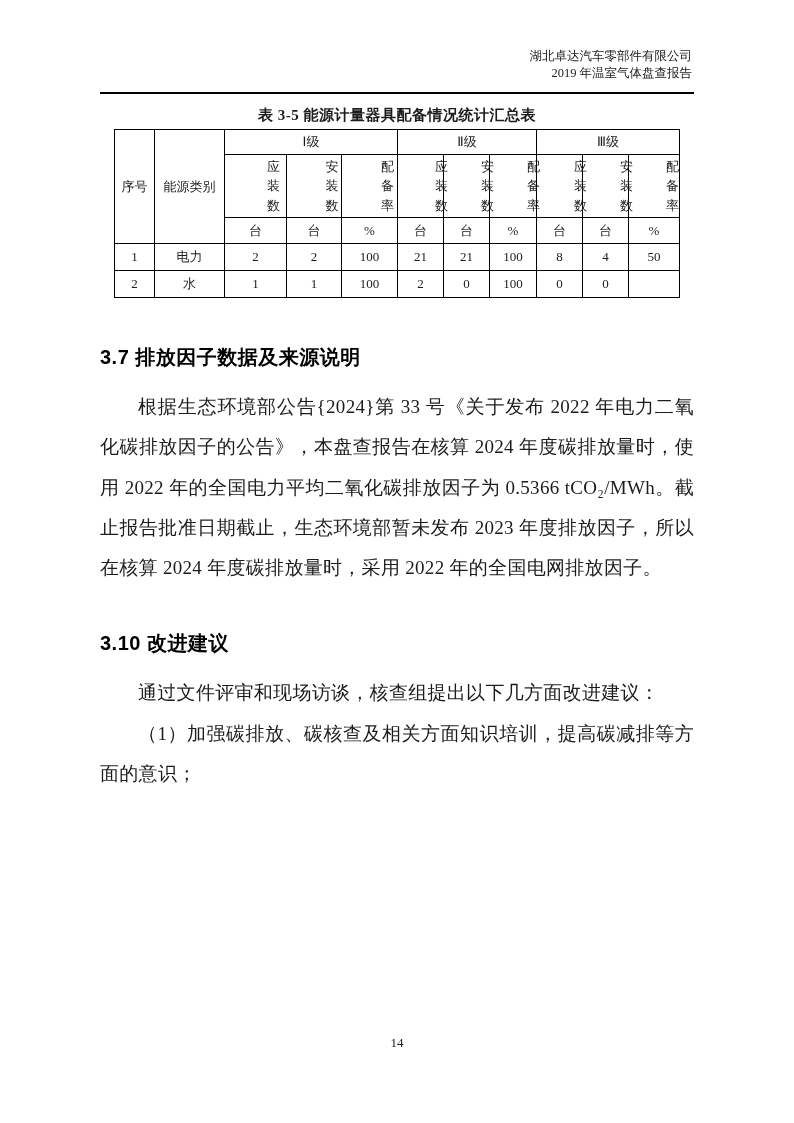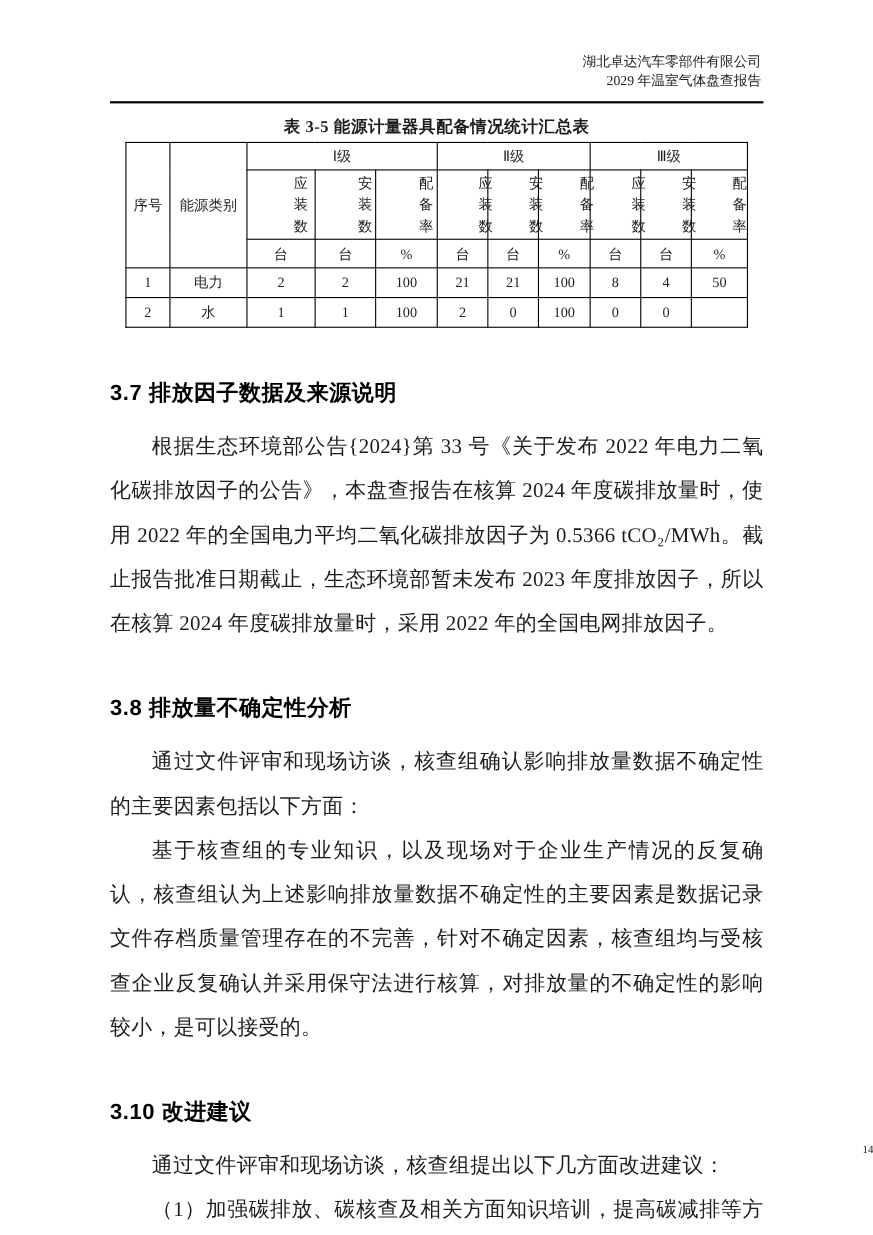--- a/index.html
+++ b/index.html
@@ -70,32 +70,32 @@
     line-height: 2.12;
     text-align: justify;
     text-indent: 2em;
     letter-spacing: 0.3px;
   }
   
   .page-footer {
     position: absolute;
     bottom: 72px; left: 0;
     width: 100%;
-    text-align: right;
-    font-size: 10px;
+    text-align: center;
+    font-size: 13px;
   }
 </style>
 </head>
 <body>
 
 <div class="page">
 
   <div class="page-header">
     <span>湖北卓达汽车零部件有限公司</span>
-    <span>2029 年温室气体盘查报告</span>
+    <span>2019 年温室气体盘查报告</span>
   </div>
 
   <div class="table-title">表 3-5 能源计量器具配备情况统计汇总表</div>
 
   <table class="meter-table">
     <colgroup>
       <col style="width:40px">
         <col style="width:70px">
       <col style="width:62px">
         <col style="width:55px">
@@ -166,27 +166,20 @@
     </tbody>
   </table>
 
   <section>
     <h2 class="sec-heading first">3.7 排放因子数据及来源说明</h2>
     <div class="sec-body">
       <p>根据生态环境部公告{2024}第 33 号《关于发布 2022 年电力二氧化碳排放因子的公告》，本盘查报告在核算 2024 年度碳排放量时，使用 2022 年的全国电力平均二氧化碳排放因子为 0.5366 tCO₂/MWh。截止报告批准日期截止，生态环境部暂未发布 2023 年度排放因子，所以在核算 2024 年度碳排放量时，采用 2022 年的全国电网排放因子。</p>
     </div>
   </section>
 
-  <section>
-    <h2 class="sec-heading">3.8 排放量不确定性分析</h2>
-    <div class="sec-body">
-      <p>通过文件评审和现场访谈，核查组确认影响排放量数据不确定性的主要因素包括以下方面：</p>
-      <p>基于核查组的专业知识，以及现场对于企业生产情况的反复确认，核查组认为上述影响排放量数据不确定性的主要因素是数据记录文件存档质量管理存在的不完善，针对不确定因素，核查组均与受核查企业反复确认并采用保守法进行核算，对排放量的不确定性的影响较小，是可以接受的。</p>
-    </div>
-  </section>
 
   <section>
   </section>
 
   <section>
     <h2 class="sec-heading">3.10 改进建议</h2>
     <div class="sec-body">
       <p>通过文件评审和现场访谈，核查组提出以下几方面改进建议：</p>
       <p>（1）加强碳排放、碳核查及相关方面知识培训，提高碳减排等方面的意识；</p>
     </div>

